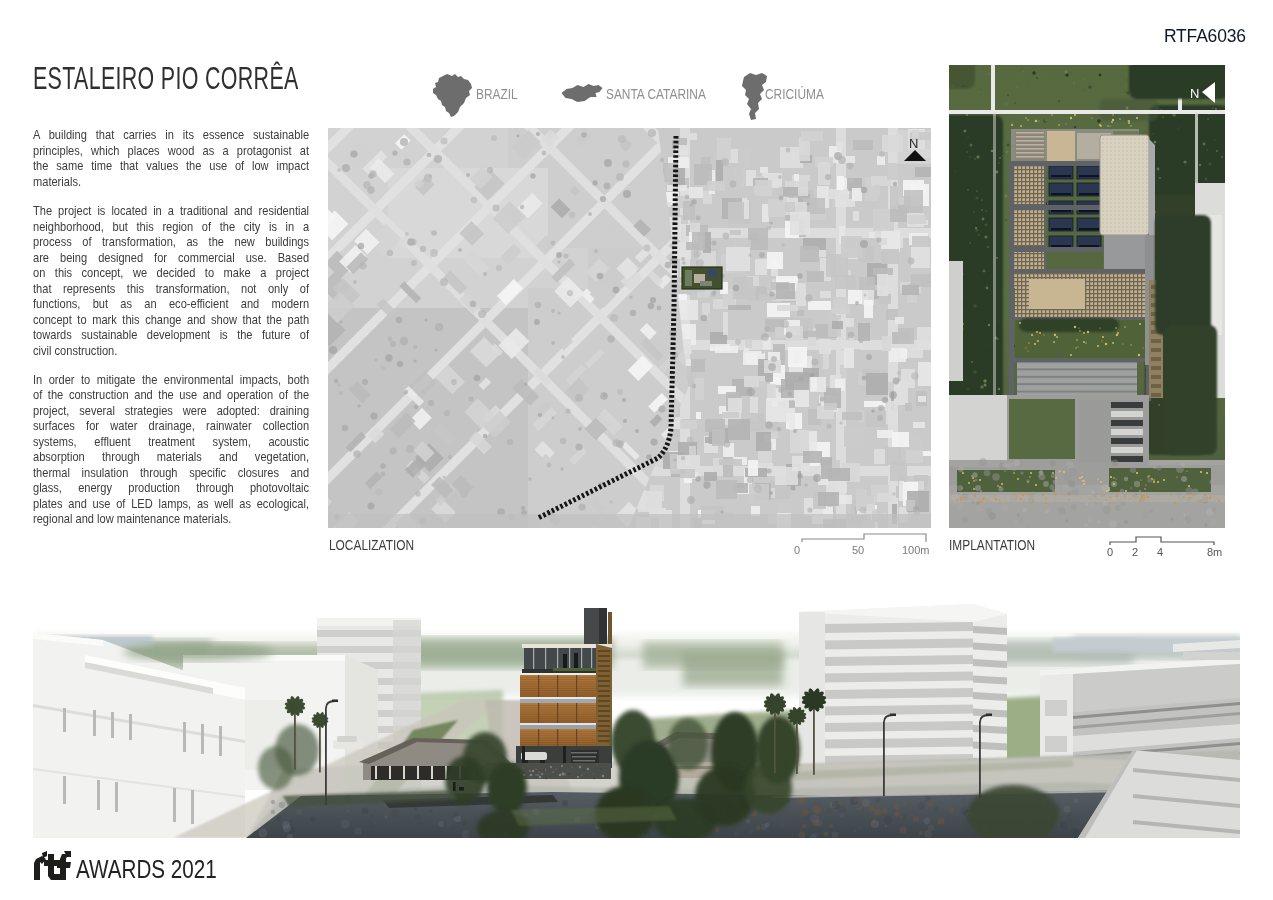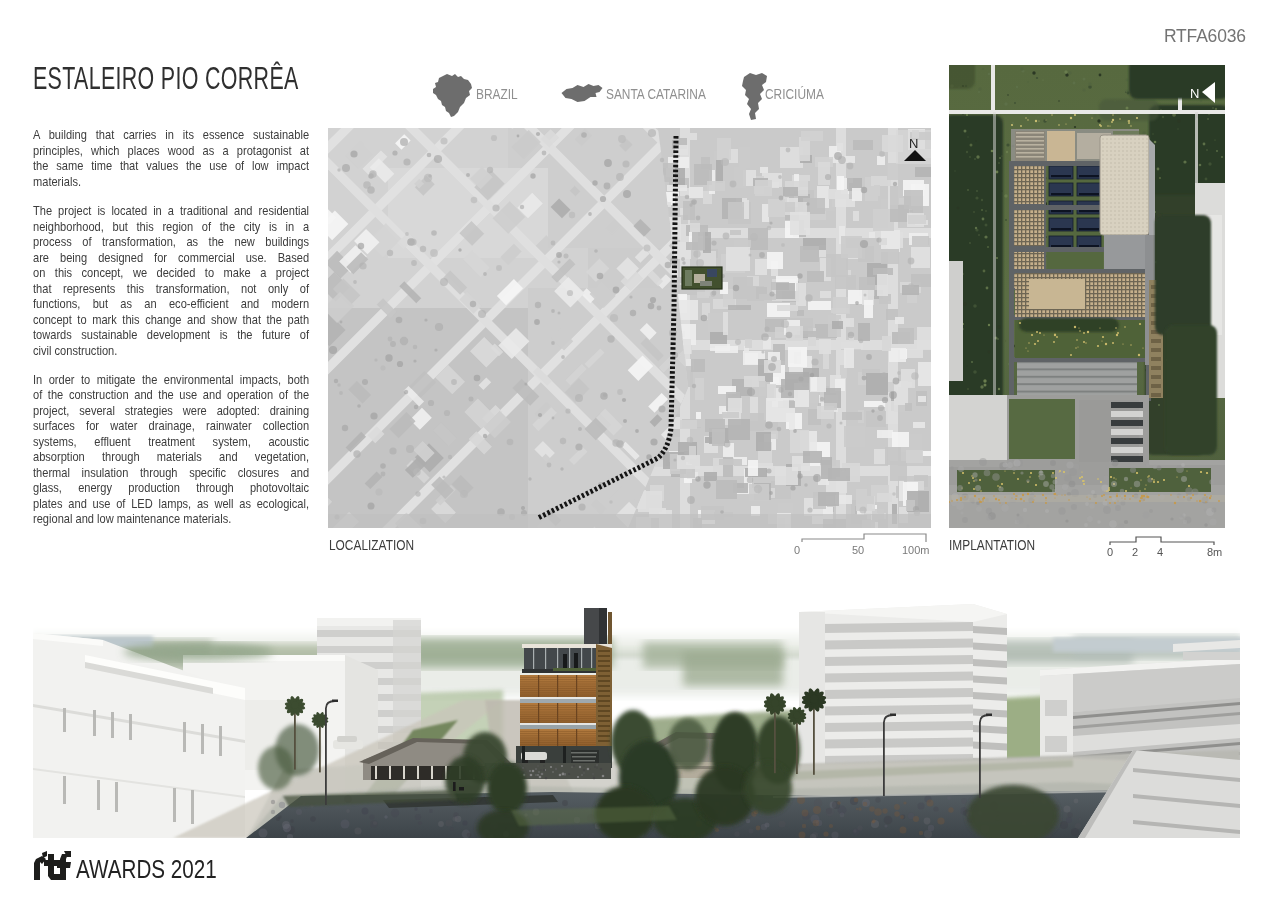--- a/index.html
+++ b/index.html
@@ -4,21 +4,21 @@
   html,body { margin:0; padding:0; overflow:hidden; }
   body { width:1273px; height:900px; background:#fff; position:relative; overflow:hidden;
          font-family:"Liberation Sans", sans-serif; }
   .abs { position:absolute; }
   .cond { transform:scaleX(0.85); transform-origin:0 0; }
   .tj { text-align:justify; text-align-last:justify; }
   .tl { text-align:left; }
 </style></head>
 <body>
 
-<div class="abs" style="left:1164px;top:26px;font-size:17.5px;color:#737373;letter-spacing:-0.2px;">RTFA6036</div>
+<div class="abs" style="left:1164px;top:26px;font-size:17.5px;color:#0f172a;letter-spacing:-0.2px;">RTFA6036</div>
 
 <div class="abs" style="left:33px;top:61px;font-size:31px;color:#2f2f2f;white-space:nowrap;transform:scaleX(0.69);transform-origin:0 0;letter-spacing:0.5px;">ESTALEIRO PIO CORRÊA</div>
 
 <div class="abs" style="left:33px;top:127px;width:324px;font-size:13px;line-height:15.5px;color:#3c3c3c;transform:scaleX(0.852);transform-origin:0 0;">
 <div style="margin-bottom:14px;">
       <div class="tj">A building that carries in its essence sustainable</div>
       <div class="tj">principles, which places wood as a protagonist at</div>
       <div class="tj">the same time that values the use of low impact</div>
       <div class="tl">materials.</div>
     </div>

